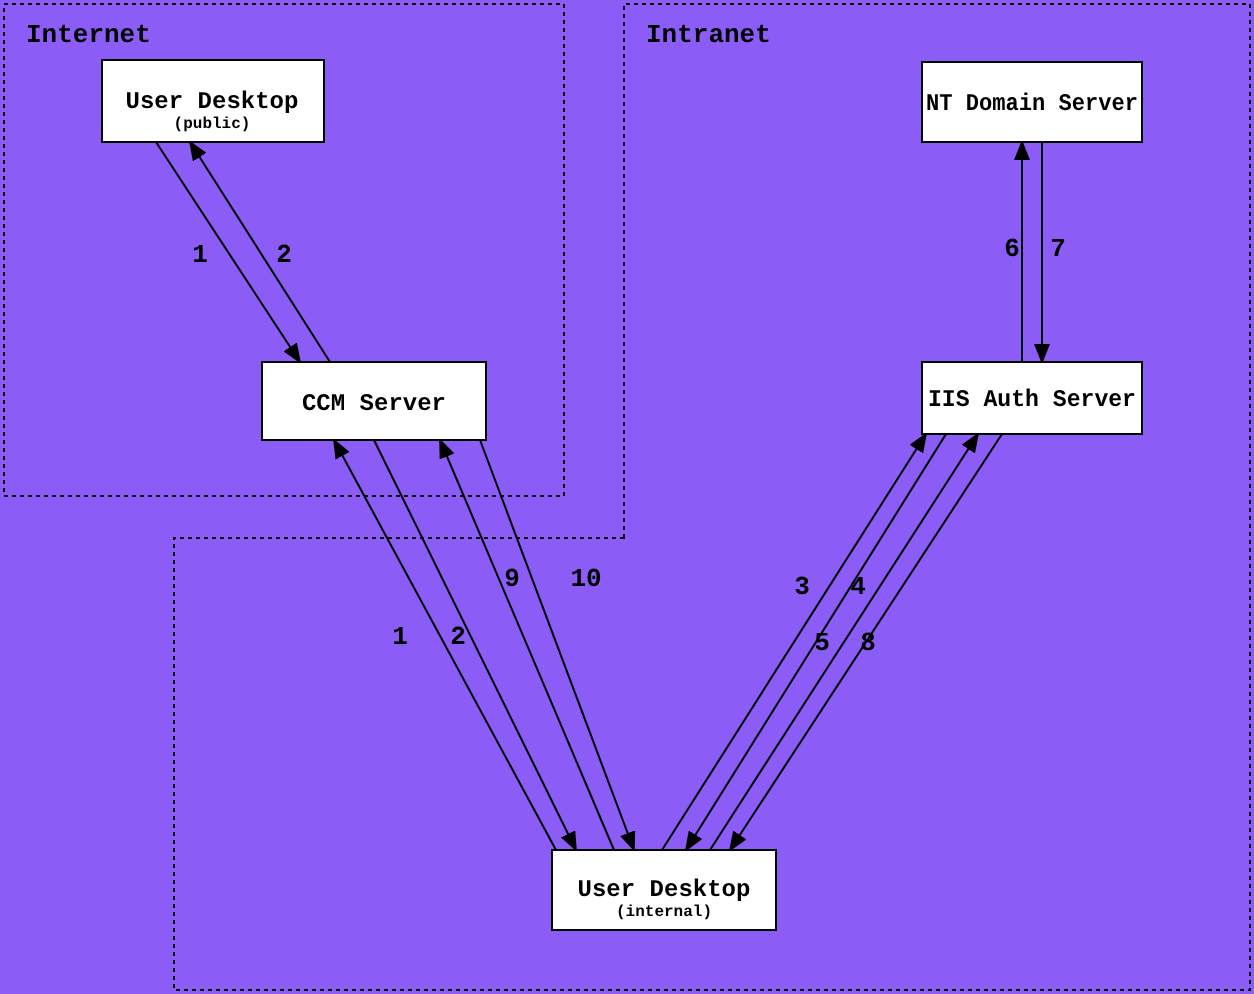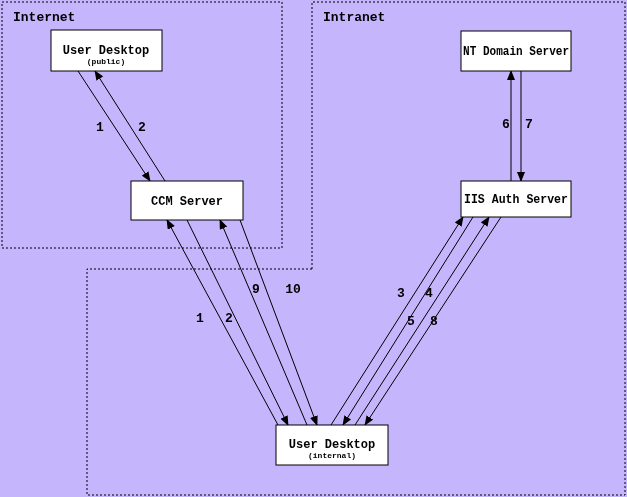--- a/index.html
+++ b/index.html
@@ -4,21 +4,21 @@
 <style>
   html, body {
     margin: 0;
     padding: 0;
     background: #ffffff;
   }
   .canvas {
     position: relative;
     width: 627px;
     height: 497px;
-    background: #c4b5fd;
+    background: #8b5cf6;
     font-family: "Liberation Mono", "DejaVu Sans Mono", monospace;
   }
   svg { display: block; }
   .zone {
     fill: none;
     stroke: #000000;
     stroke-width: 1;
     stroke-dasharray: 2 2;
   }
   .node {

